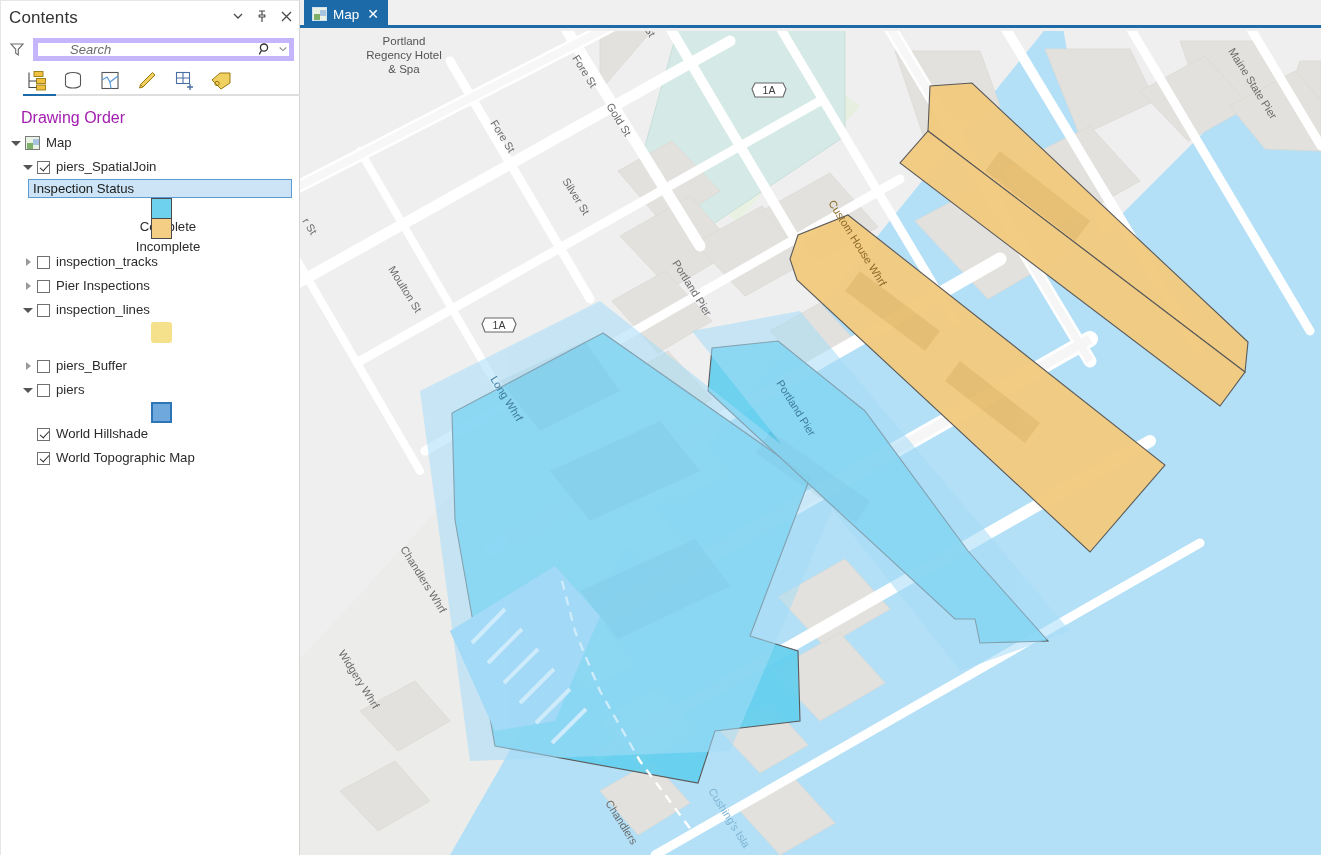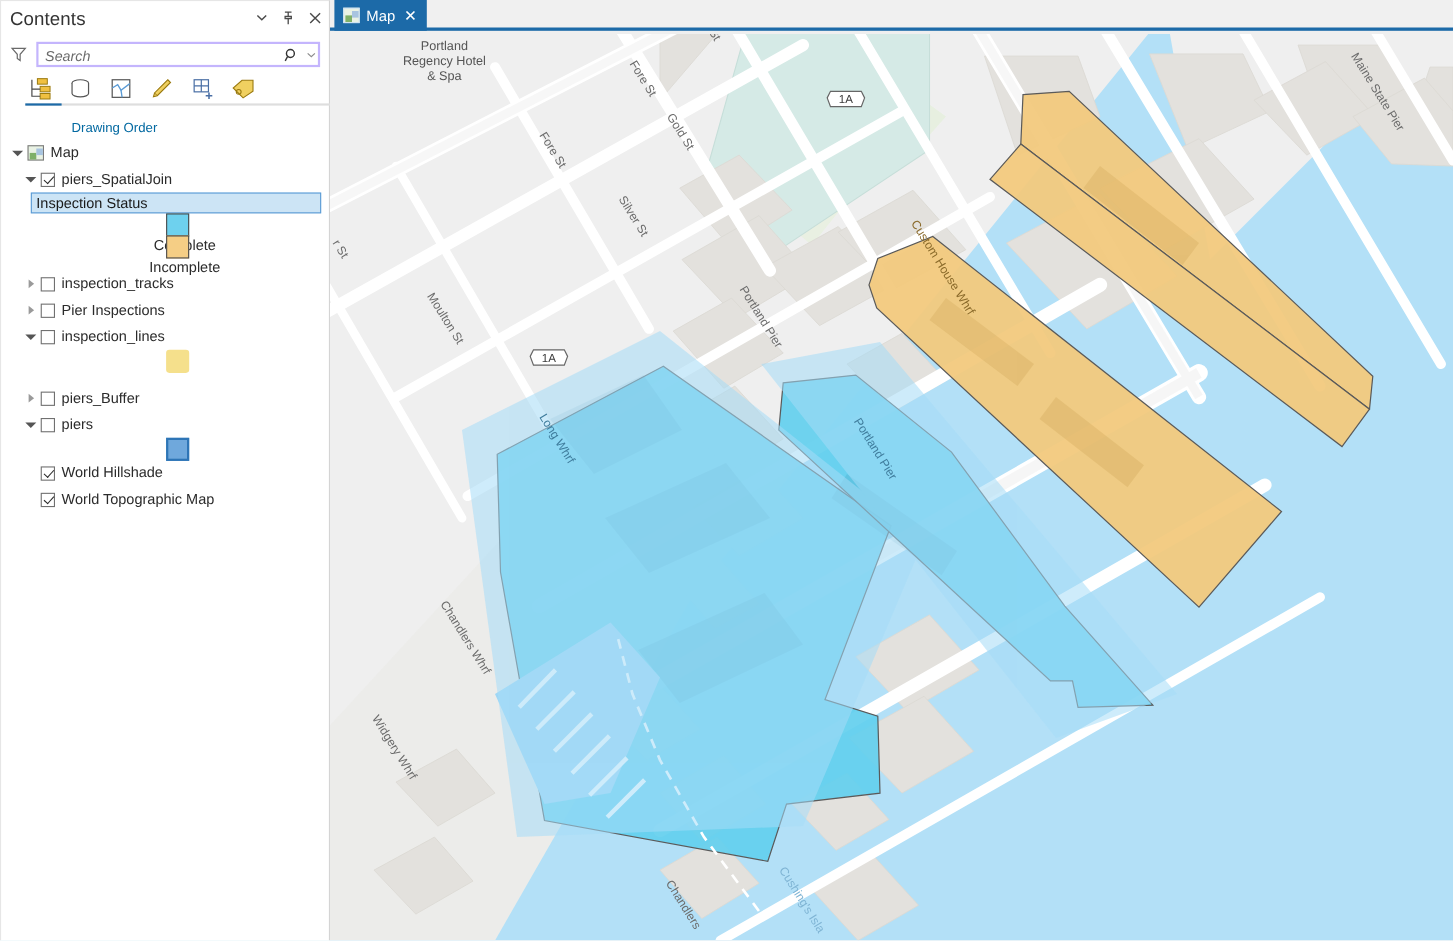--- a/index.html
+++ b/index.html
@@ -59,23 +59,24 @@
     gap: 7px;
     padding: 0 8px 0 7px;
     height: 28px;
   }
   .filter-icon { width: 18px; height: 18px; flex: 0 0 18px; color: #555; }
   .search-box {
     position: relative;
     flex: 1 1 auto;
     height: 23px;
     background: #fff;
-    border: 2px solid #c4b5fd;
-    display: flex;
-    align-items: flex-start;
+    border: 5px solid #c4b5fd;
+    display: flex;
+    align-items: center;
+    padding-left: 26px;
   }
   .search-box input {
     border: 0; outline: 0;
     flex: 1 1 auto;
     height: 21px;
     padding: 0 6px;
     font-size: 13px;
     font-style: italic;
     color: #555;
     background: transparent;
@@ -115,23 +116,22 @@
   .tool-underline::before {
     content: "";
     position: absolute;
     left: 0; top: 0;
     width: 33px; height: 2px;
     background: #1c6aa8;
   }
 
   .drawing-order {
     padding: 10px 0 4px 20px;
-    font-size: 12px;
-    color: #0369a1;
-    margin-left: 44px;
+    font-size: 16px;
+    color: #a21caf;
   }
 
   
   .tree { padding: 0 0 0 0; font-size: 13.2px; color: #2b2b2b; }
   .trow {
     display: flex;
     align-items: center;
     height: 24px;
     padding-left: 8px;
     white-space: nowrap;

